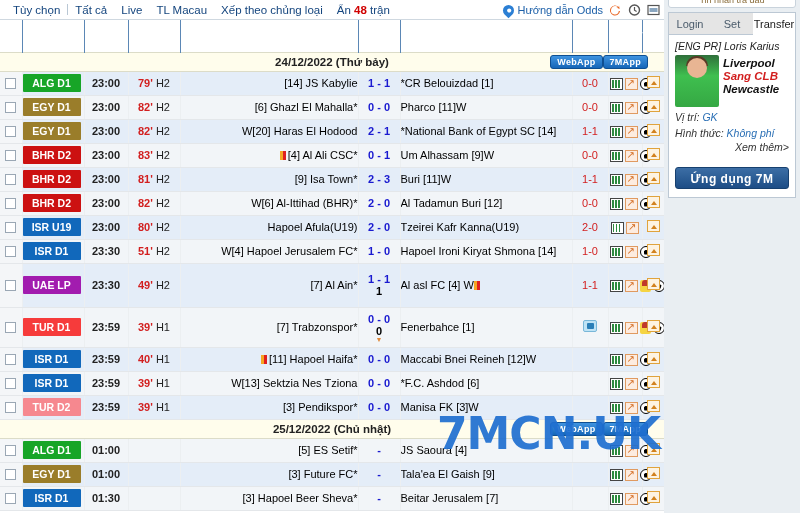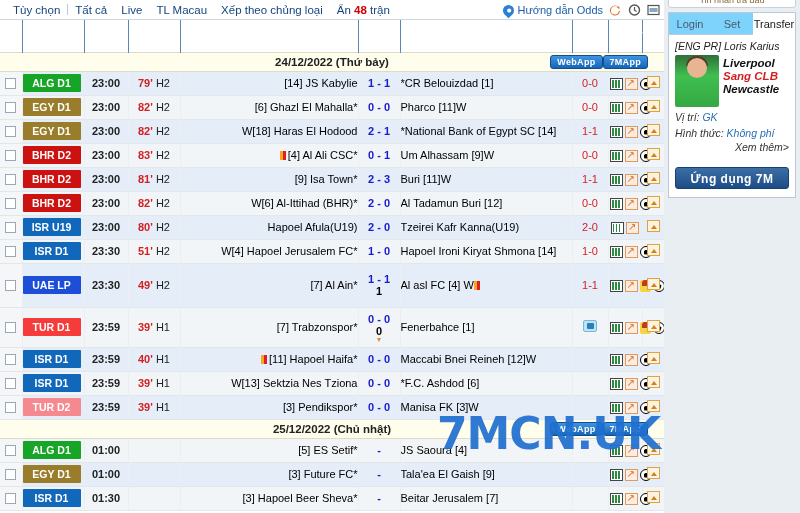--- a/index.html
+++ b/index.html
@@ -88,21 +88,21 @@
   .ic-tv::after{content:"";position:absolute;left:3px;top:2px;width:7px;height:6px;background:#2a7fb8;border-radius:1px;}
 
   .topbtn { display:inline-block; width:13px; height:12px; border:1px solid #e0a33c; background:#fdf3e2; position:relative;}
   .topbtn::after{content:"";position:absolute;left:3px;top:4px;border-left:3px solid transparent;border-right:3px solid transparent;border-bottom:4px solid #d2811d;}
 
   
   #side { position:absolute; left:664px; top:0; width:136px; height:513px; background:#e9eef2; }
   .side-clip { position:absolute; left:4px; top:-8px; width:128px; height:16px; background:#fff;
                border:1px solid #c9d3dc; border-radius:3px; overflow:hidden; color:#8a6d3b; font-size:9px; }
   .panel { position:absolute; left:4px; top:12px; width:128px; background:#fff; border:1px solid #bcc8d4; }
-  .ptabs { display:flex; height:22px; border-bottom:1px solid #bcc8d4; background:#7dd3fc; }
+  .ptabs { display:flex; height:22px; border-bottom:1px solid #bcc8d4; background:#e5e5e5; }
   .ptab { flex:1; text-align:center; line-height:22px; font-size:11px; color:#4a5b6b; cursor:pointer; }
   .ptab.act { background:#fff; color:#1a1a1a; font-weight:normal; border-bottom:1px solid #fff; margin-bottom:-1px; }
   .pbody { padding:5px 6px 8px 6px;font-style:italic; }
   .pl-head { font-size:10.5px; color:#222; margin-bottom:3px; }
   .pl-main { display:flex; gap:4px; }
   .avatar { width:44px; height:52px; background:linear-gradient(to bottom,#2f6f3a 0%,#3fbf4f 40%,#35a843 100%); position:relative; border-radius:2px; overflow:hidden;}
   .avatar .face{position:absolute;left:12px;top:3px;width:20px;height:20px;border-radius:50%;background:#e8b593;}
   .avatar .hair{position:absolute;left:11px;top:1px;width:22px;height:10px;border-radius:11px 11px 0 0;background:#5a3a26;}
   .pl-clubs { font-size:11.5px; line-height:13px; font-weight:bold; padding-top:2px;}
   .c-from { color:#111; }
@@ -234,21 +234,21 @@
             <td class="icons"><span class="ic ic-lineup"></span><span class="ic ic-chart"></span><span class="ic-ball"></span></td>
             <td class="top"><span class="topbtn"></span></td>
           </tr>
           <tr class="row blue">
             <td class="cb"><span class="chk"></span></td>
             <td class="lg">
               <span class="badge" style="background:#9a7d2a">EGY D1</span>
             </td>
             <td class="time">23:00</td>
             <td class="stat"><span class="minute">82'</span> H2</td>
-            <td class="home"><span>W[18] Haras El Hodood</span></td>
+            <td class="home"><span>W[20] Haras El Hodood</span></td>
             <td class="score">
               <div>2 - 1</div>
             </td>
             <td class="away"><span>*National Bank of Egypt SC [14]</span></td>
             <td class="ht">1-1</td>
             <td class="icons"><span class="ic ic-lineup"></span><span class="ic ic-chart"></span><span class="ic-ball"></span></td>
             <td class="top"><span class="topbtn"></span></td>
           </tr>
           <tr class="row alt">
             <td class="cb"><span class="chk"></span></td>
@@ -326,21 +326,21 @@
               <div>1 - 0</div>
             </td>
             <td class="away"><span>Hapoel Ironi Kiryat Shmona [14]</span></td>
             <td class="ht">1-0</td>
             <td class="icons"><span class="ic ic-lineup"></span><span class="ic ic-chart"></span><span class="ic-ball"></span></td>
             <td class="top"><span class="topbtn"></span></td>
           </tr>
           <tr class="row blue" style="height:44px">
             <td class="cb"><span class="chk"></span></td>
             <td class="lg">
-              <span class="badge" style="background:#1d4ed8">UAE LP</span>
+              <span class="badge" style="background:#a21caf">UAE LP</span>
             </td>
             <td class="time">23:30</td>
             <td class="stat"><span class="minute">49'</span> H2</td>
             <td class="home"><span>[7] Al Ain*</span></td>
             <td class="score">
               <div>1 - 1</div>
               <div class="agg">1</div>
             </td>
             <td class="away"><span>Al asl FC [4] W</span><span class="cardred"></span></td>
             <td class="ht">1-1</td>

